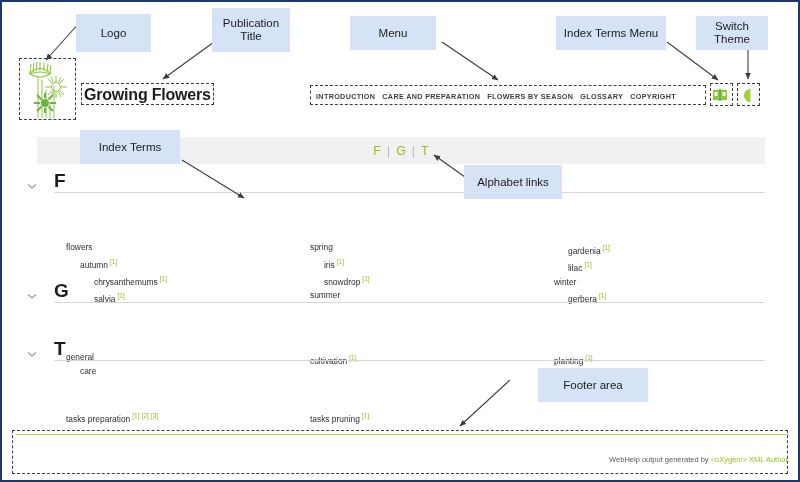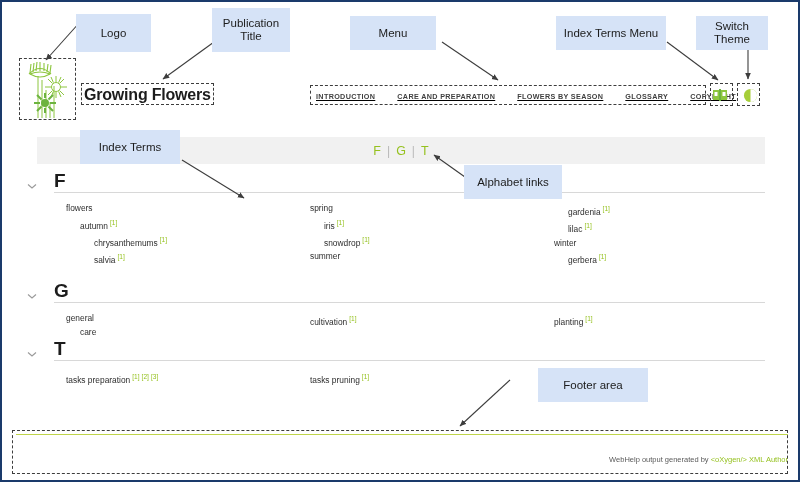--- a/index.html
+++ b/index.html
@@ -50,23 +50,22 @@
     color: #1c1c1c;
     letter-spacing: -0.2px;
     white-space: nowrap;
   }
 
   .menu {
     position: absolute;
     left: 312px; top: 36px;
     display: flex;
     align-items: center;
-    gap: 22px;
+    gap: 7px;
     white-space: nowrap;
-    text-decoration: underline;
   }
   .menu-item {
     font-size: 7.2px;
     letter-spacing: 0.35px;
     color: #3f3f3f;
     font-weight: 600;
     text-transform: uppercase;
     cursor: pointer;
   }
   .hdr-icons {
@@ -133,21 +132,21 @@
     position: absolute;
     left: 50px; top: 22px;
     width: 711px;
     border-bottom: 1px solid #d8d8d8;
   }
   .cols {
     position: relative;
     display: flex;
     padding: 6px 0 0 0;
   }
-  .col { width: 244px; position: relative; }
+  .col { width: 244px; position: relative; margin-top: 39px; }
   .col:nth-child(1) { margin-left: 62px; }
   .col:nth-child(2) { margin-left: 0px; }
   .entry {
     font-size: 8.4px;
     color: #2e2e2e;
     line-height: 13.5px;
     white-space: nowrap;
   }
   .lvl0 { padding-left: 0px; }
   .lvl1 { padding-left: 14px; }

